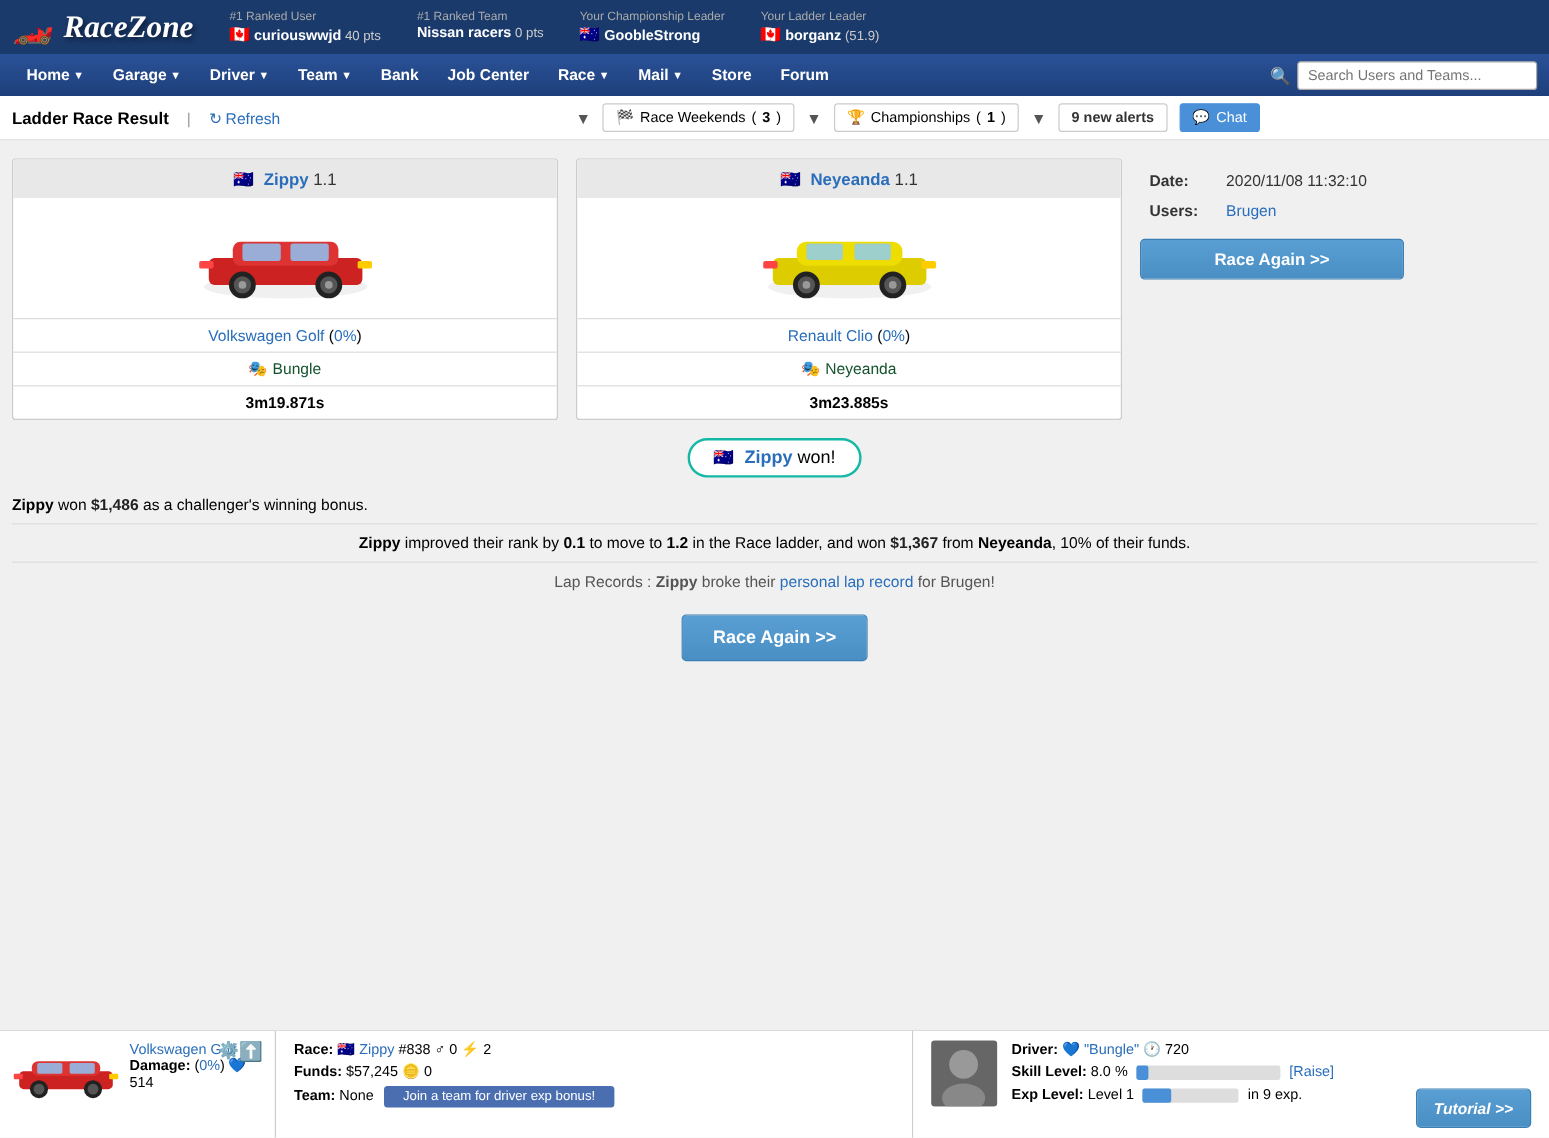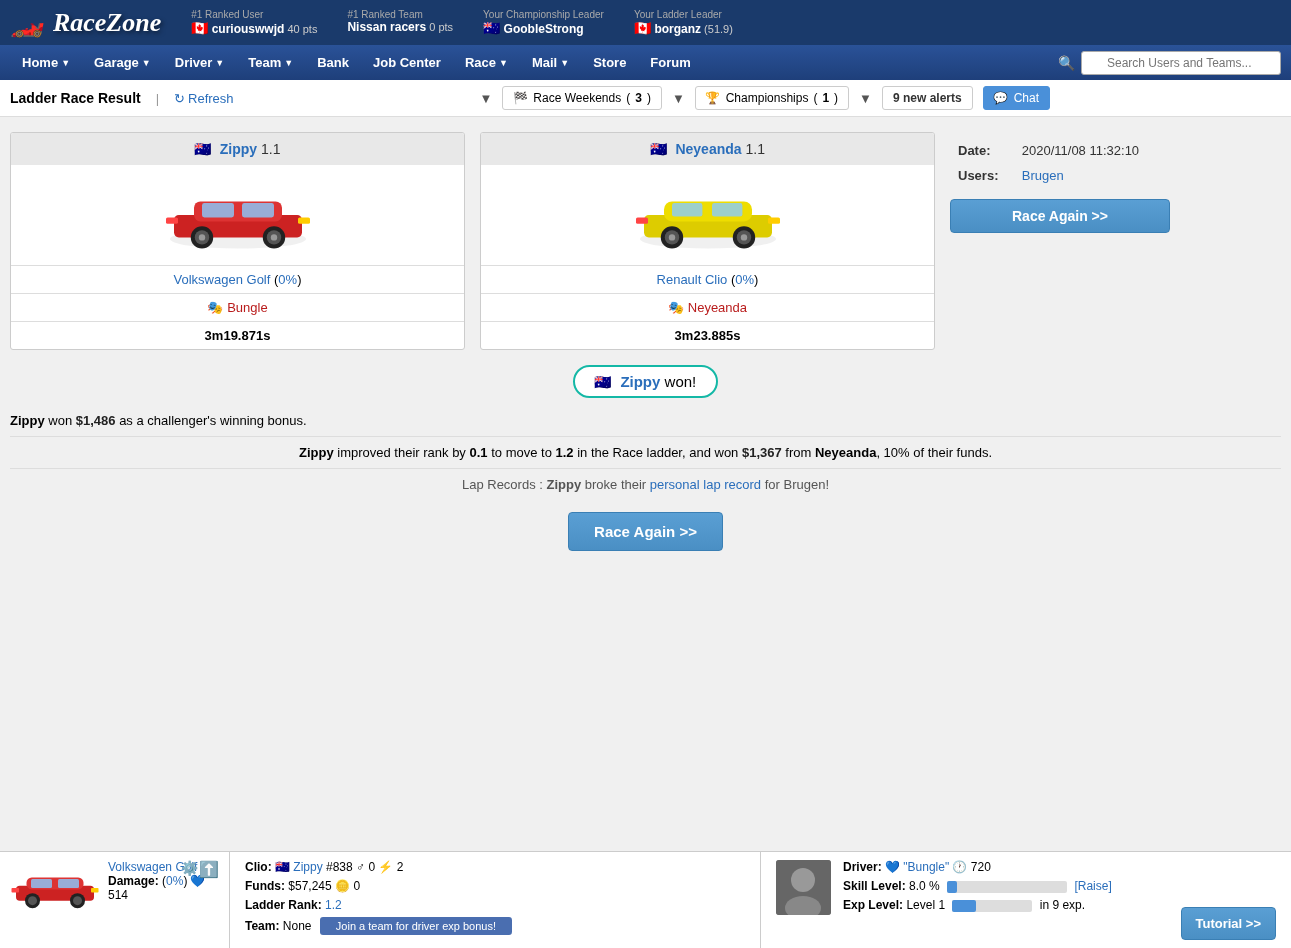--- a/index.html
+++ b/index.html
@@ -40,21 +40,21 @@
       display: flex;
       align-items: center;
       gap: 3px;
       text-decoration: none;
       white-space: nowrap;
     }
     .nav-chevron { font-size: 9px; }
     #search-area { margin-left: auto; display: flex; align-items: center; gap: 5px; }
     #search-icon-el { color: white; font-size: 14px; }
     #search-box {
-      padding: 4px 25px;
+      padding: 4px 8px;
       border-radius: 3px;
       border: 1px solid #aaa;
       font-size: 12px;
       width: 200px;
       background: white;
     }
 
     
     #subheader {
       background: white;
@@ -113,21 +113,21 @@
       font-size: 14px;
     }
     .race-card-header .flag { margin-right: 4px; }
     .driver-name-link { color: #2a6ebb; font-weight: bold; }
     .rank-number { color: #333; }
     .car-area { padding: 10px; text-align: center; min-height: 100px; display: flex; align-items: center; justify-content: center; }
     .race-card-row { border-top: 1px solid #ddd; padding: 6px 10px; text-align: center; }
     .car-name-link { color: #2a6ebb; }
     .damage-pct { color: #2a6ebb; }
     .driver-row { border-top: 1px solid #ddd; padding: 6px 10px; text-align: center; }
-    .driver-row-link { color: #b91c1c; }
+    .driver-row-link { color: #14532d; }
     .time-row { border-top: 1px solid #ddd; padding: 6px 10px; text-align: center; font-weight: bold; }
 
     
     #winner-badge {
       margin: 15px auto;
       text-align: center;
     }
     #winner-badge-inner {
       display: inline-block;
       border: 2px solid #14b8a6;
@@ -244,20 +244,21 @@
       background: linear-gradient(180deg, #5a9fd4 0%, #4a8fc4 100%);
       color: white;
       border: 1px solid #3a7fb4;
       border-radius: 4px;
       padding: 8px 14px;
       font-size: 13px;
       font-weight: bold;
       cursor: pointer;
       align-self: flex-end;
       margin-left: auto;
+      font-style: italic;
     }
 
     
     .red-car-svg, .yellow-car-svg { width: 160px; height: 80px; }
   </style>
 </head>
 <body>
 
 <div id="header-top">
   <div id="logo-area">
@@ -518,40 +519,36 @@
         <span class="footer-label">Damage:</span>
         (<a class="footer-link">0%</a>)
         <span>💙</span>
         <span>514</span>
       </div>
     </div>
   </div>
 
   <div id="footer-mid">
     <div class="footer-row">
-      <span class="footer-label">Clio:</span>
+      <span class="footer-label">Race:</span>
       <span>🇦🇺</span>
       <a class="footer-link">Zippy</a>
       <span>#838</span>
       <span>♂</span>
       <span>0</span>
       <span>⚡</span>
       <span>2</span>
     </div>
     <div class="footer-row">
       <span class="footer-label">Funds:</span>
       <span>$57,245</span>
       <span>🪙</span>
       <span>0</span>
     </div>
     <div class="footer-row">
-      <span class="footer-label">Ladder Rank:</span>
-      <a class="footer-link">1.2</a>
-    </div>
-    <div class="footer-row">
       <span class="footer-label">Team:</span>
       <span>None</span>
       <button class="join-team-btn">Join a team for driver exp bonus!</button>
     </div>
   </div>
 
   <div id="footer-right">
     <div id="driver-avatar">
 
       <svg viewBox="0 0 55 55" width="55" height="55">

